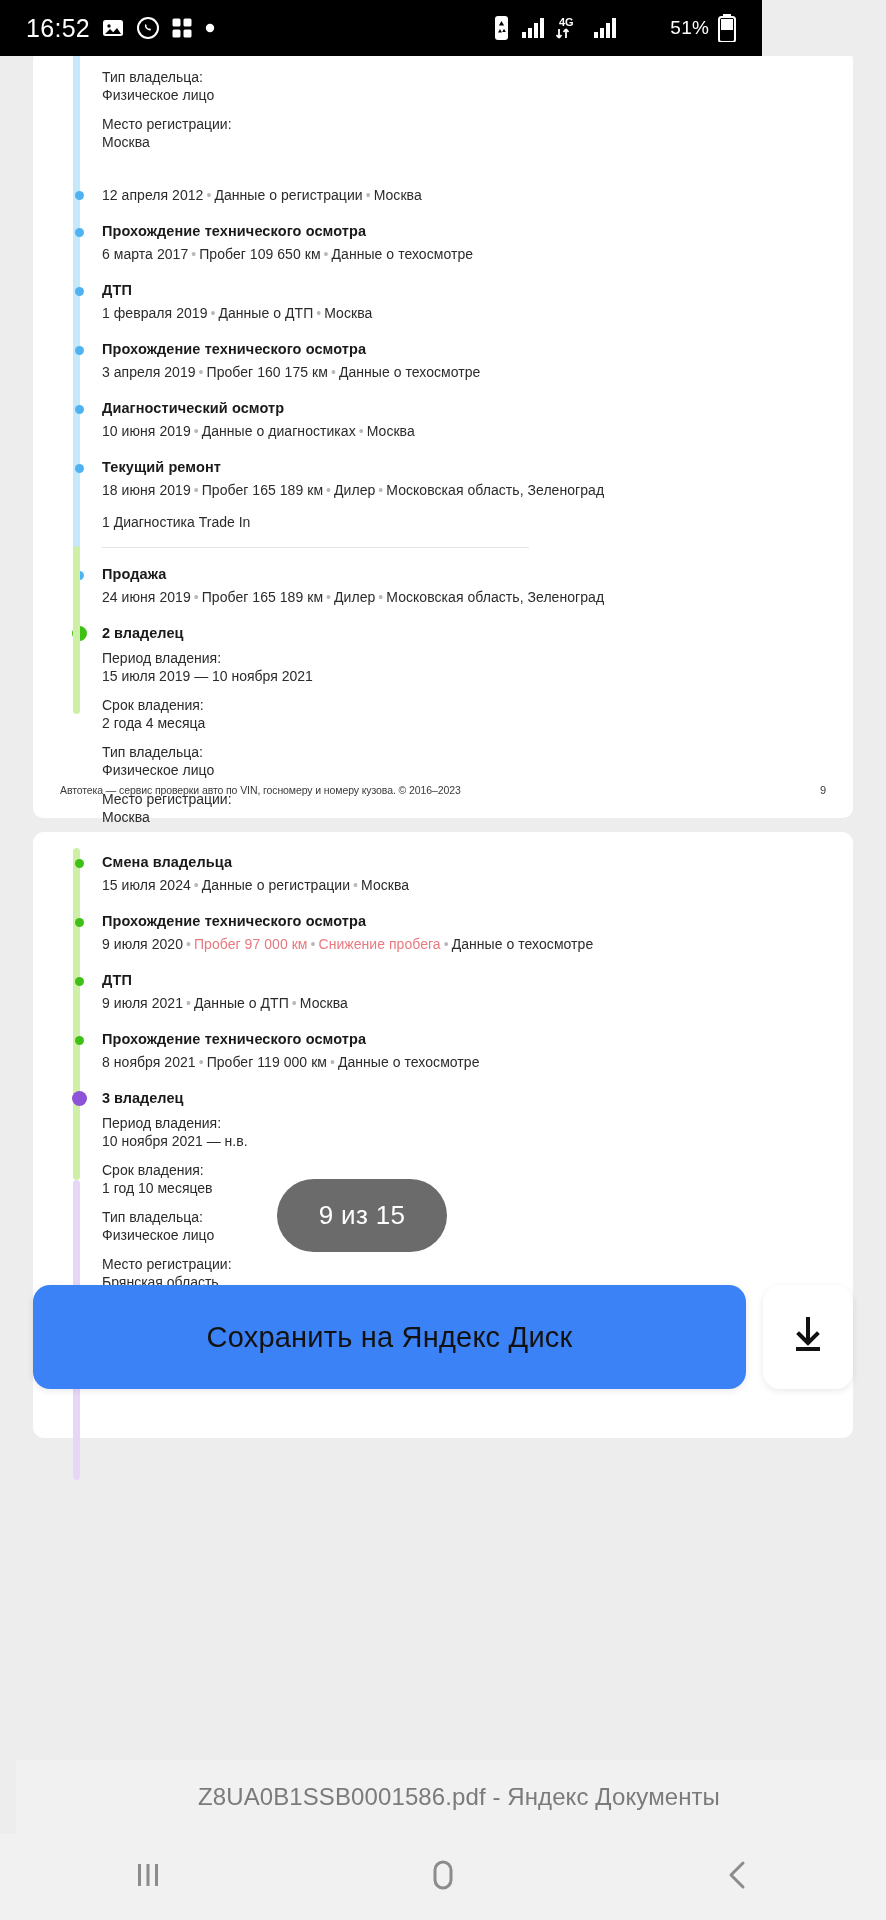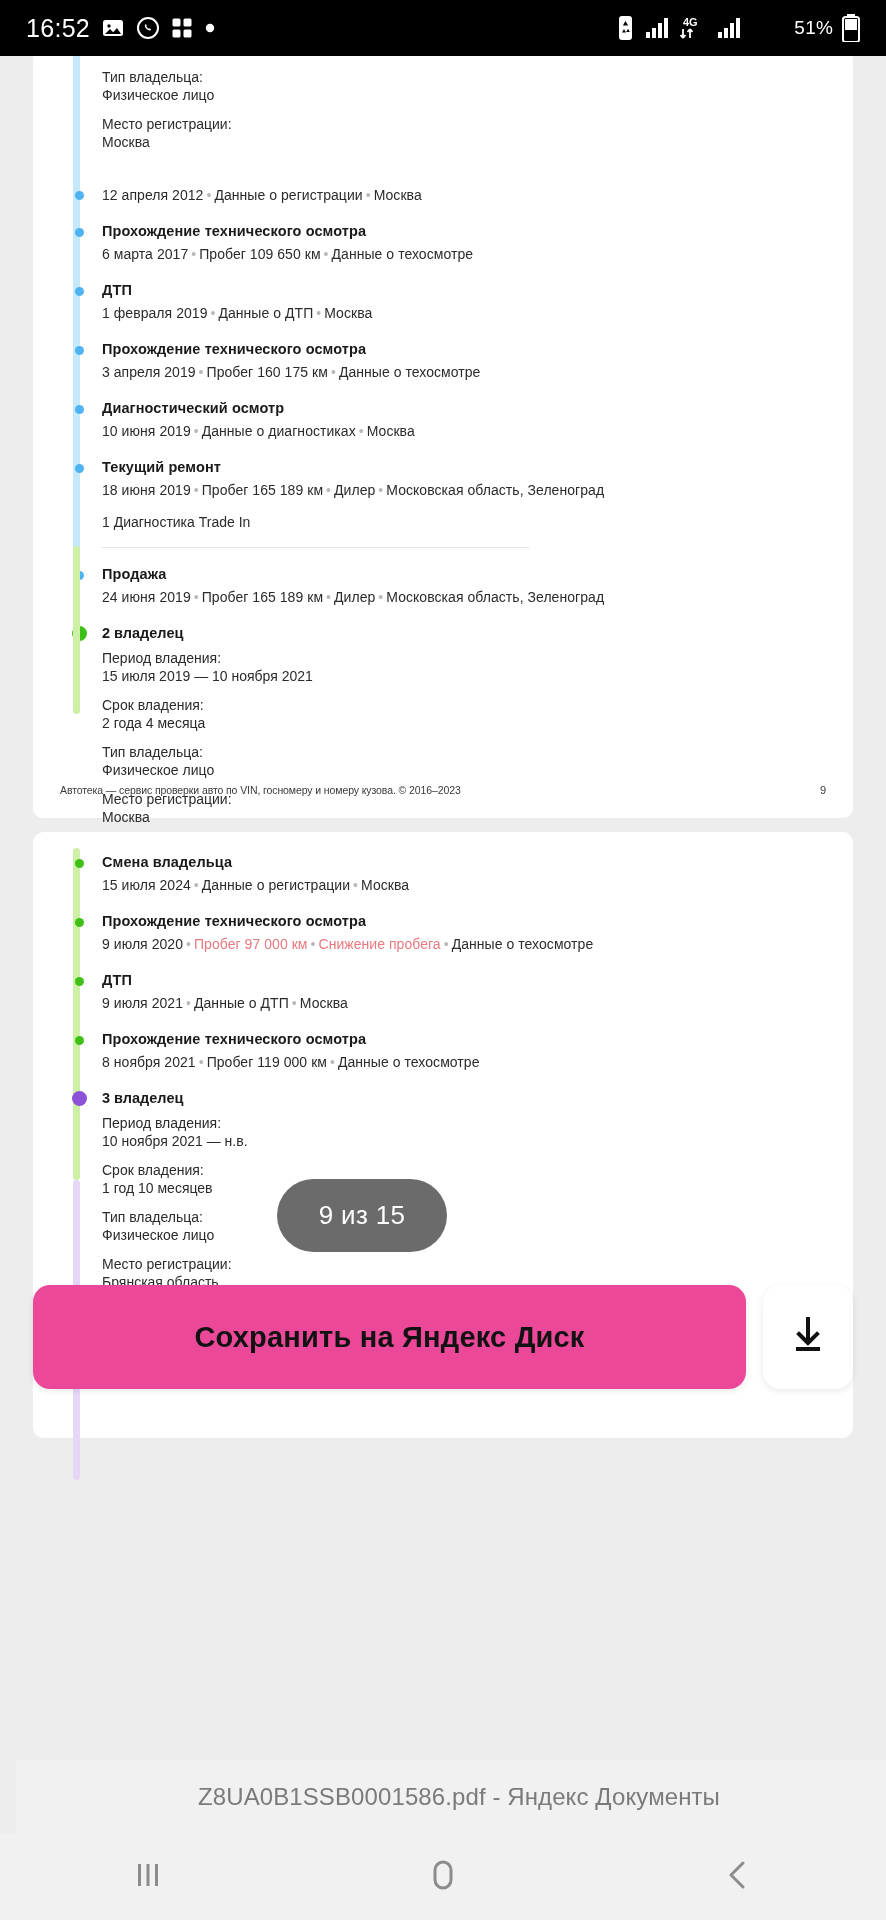--- a/index.html
+++ b/index.html
@@ -6,21 +6,21 @@
   html, body {
     width: 886px; height: 1920px;
     background: #ededed;
     font-family: "Liberation Sans", "DejaVu Sans", sans-serif;
     overflow: hidden;
   }
   .screen { position: relative; width: 886px; height: 1920px; background: #ededed; }
 
   
   .statusbar {
-    position: absolute; top: 0; left: 0; width: 886px; height: 56px;
+    position: absolute; top: 0; left: 0; width: 762px; height: 56px;
     background: #000; color: #fff;
     display: flex; align-items: center; justify-content: space-between;
     padding: 0 26px;
   }
   .sb-left { display: flex; align-items: center; gap: 11px; }
   .sb-right { display: flex; align-items: center; gap: 9px; }
   .sb-clock { font-size: 25px; letter-spacing: .3px; }
   .sb-ico { display: inline-flex; align-items: center; justify-content: center; }
   .sb-batt-text { font-size: 19px; letter-spacing: .2px; margin-left: 44px; }
 
@@ -93,22 +93,22 @@
     display: flex; align-items: center; justify-content: center;
     font-size: 26px; letter-spacing: .3px; z-index: 20;
   }
 
   
   .actions {
     position: absolute; left: 0; top: 1272px; width: 886px; height: 130px;
     display: flex; align-items: center; padding: 0 33px; gap: 17px; z-index: 25;
   }
   .btn-save {
-    flex: 1; height: 104px; border-radius: 17px; background: #ec4899;
-    border: none; color: #121212; font-size: 29px; font-weight: bold;
+    flex: 1; height: 104px; border-radius: 17px; background: #3b82f6;
+    border: none; color: #121212; font-size: 29px; font-weight: normal;
     letter-spacing: .2px; cursor: pointer;
     font-family: "Liberation Sans", sans-serif;
     box-shadow: 0 2px 7px rgba(0,0,0,.09);
   }
   .btn-dl {
     width: 90px; height: 104px; border-radius: 17px; background: #fff;
     border: none; cursor: pointer; display: flex; align-items: center;
     justify-content: center; box-shadow: 0 2px 7px rgba(0,0,0,.09);
   }
 

